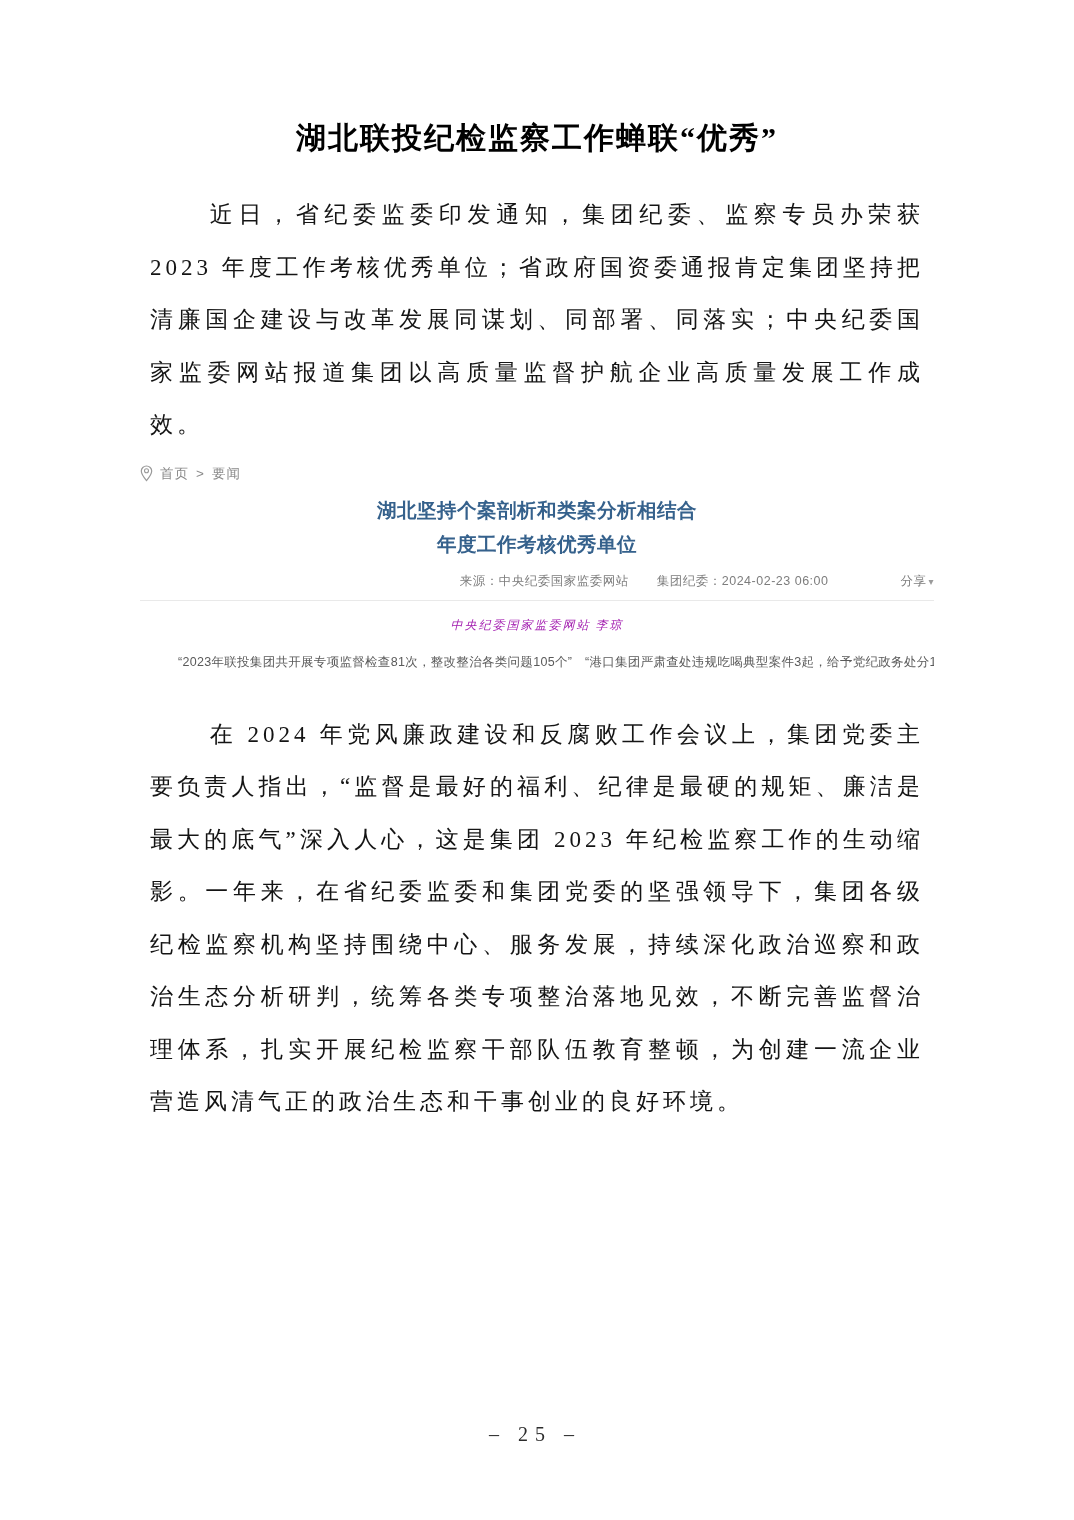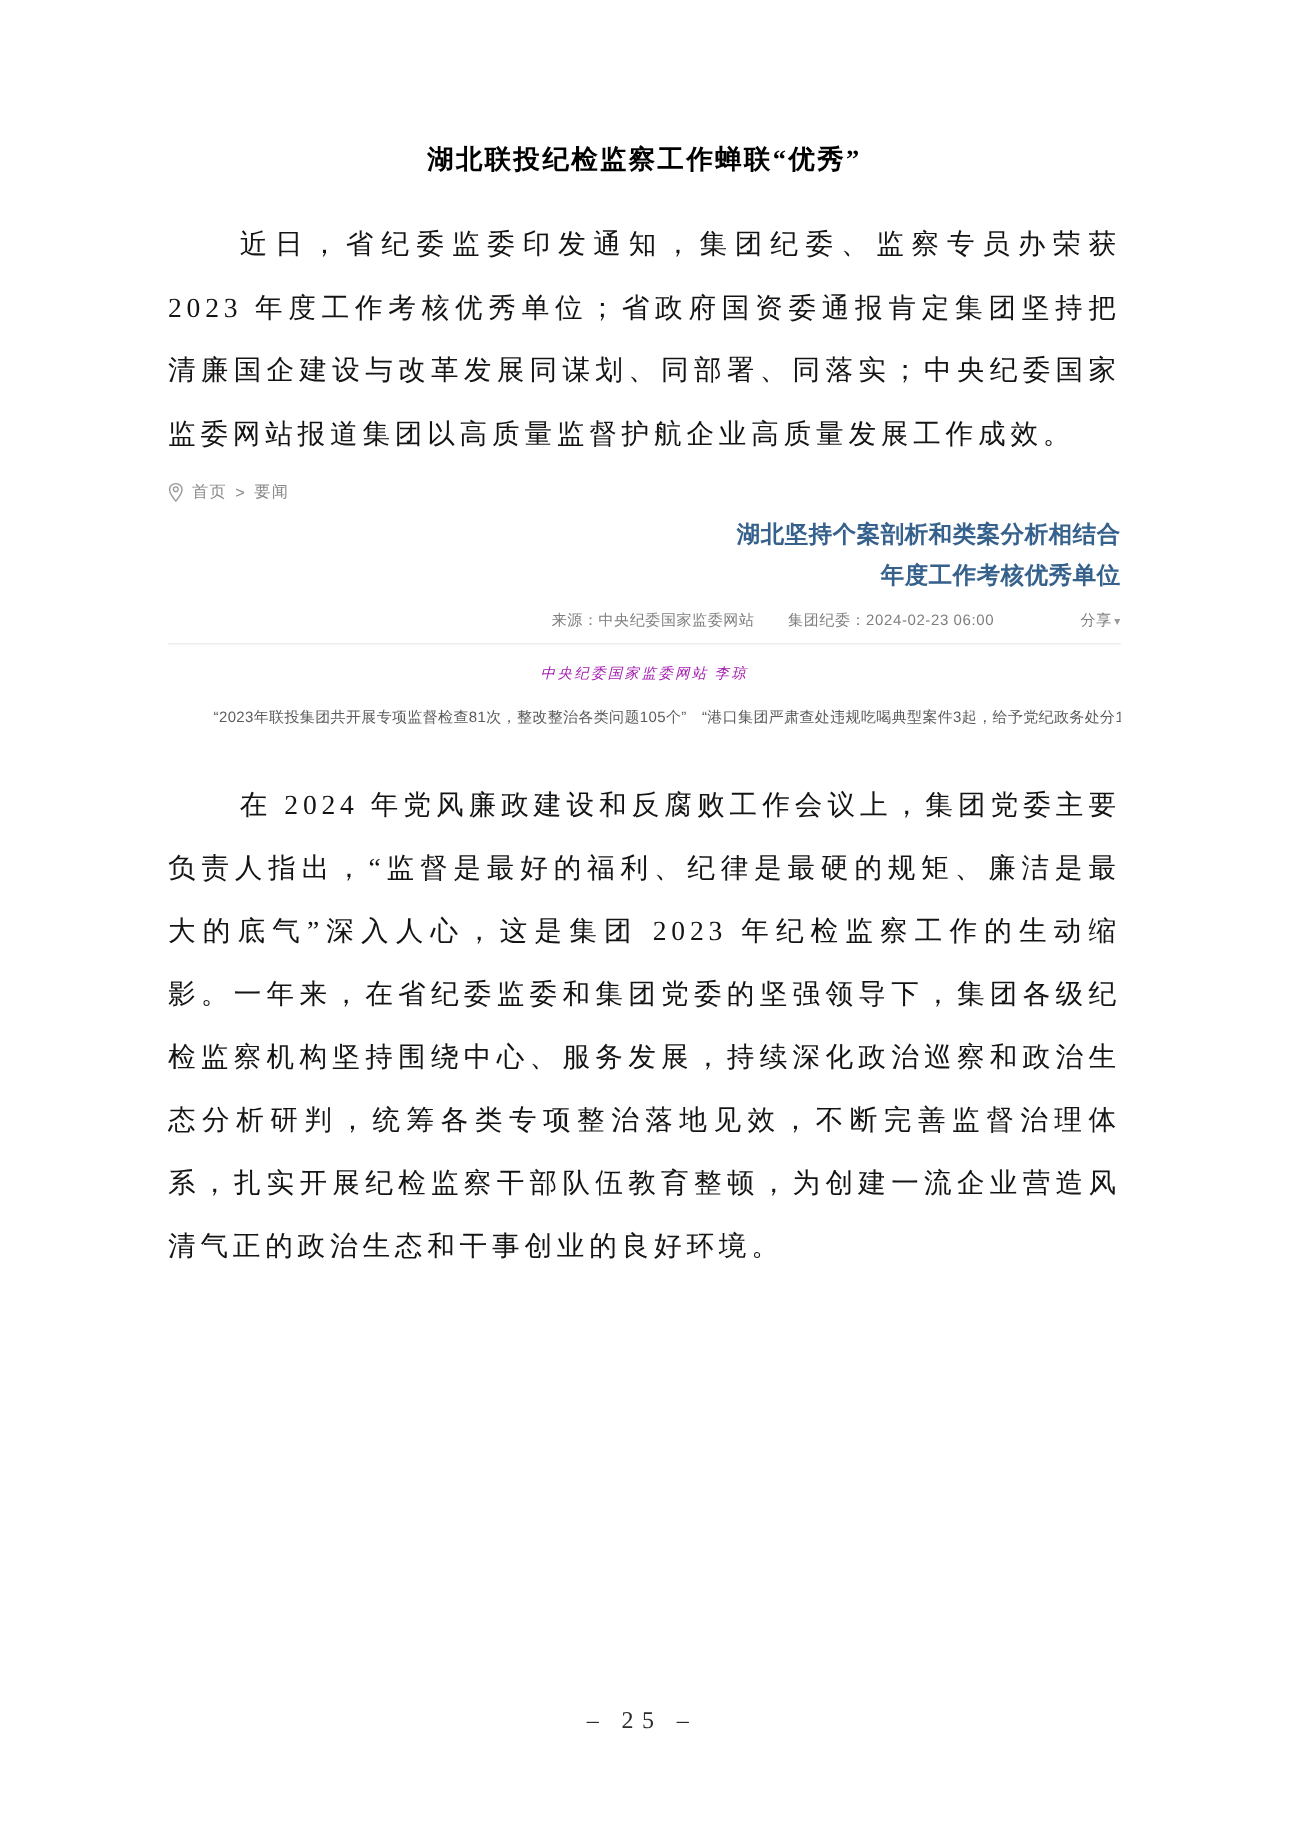--- a/index.html
+++ b/index.html
@@ -10,28 +10,28 @@
     margin: 0 auto;
     background: #ffffff;
     box-sizing: border-box;
     padding: 118px 140px 0 140px;
     overflow: hidden;
     font-family: "Liberation Serif", "DejaVu Serif", serif;
   }
   .doc-title {
     margin: 0 0 30px 0;
     text-align: center;
-    font-size: 22px;
+    font-size: 30px;
     font-weight: bold;
     letter-spacing: 2px;
     color: #000000;
     font-family: "Liberation Serif", "DejaVu Serif", serif;
   }
   .para {
-    margin: 0;
+    margin: 10px;
     font-size: 23px;
     line-height: 52.5px;
     letter-spacing: 4px;
     color: #141414;
     text-align: justify;
     text-indent: 2.6em;
   }
   .embed {
     margin-top: 13px;
     font-family: "Liberation Sans", "DejaVu Sans", sans-serif;
@@ -40,21 +40,21 @@
     display: flex;
     align-items: center;
     gap: 7px;
     font-size: 13.5px;
     color: #8a8a8a;
     letter-spacing: 1px;
   }
   .breadcrumb .pin { display: inline-flex; }
   .embed-title {
     margin-top: 10px;
-    text-align: right;
+    text-align: center;
     font-size: 19.5px;
     font-weight: bold;
     line-height: 34px;
     letter-spacing: 0.5px;
   }
   .meta {
     margin-top: 12px;
     display: flex;
     justify-content: flex-end;
     align-items: center;

